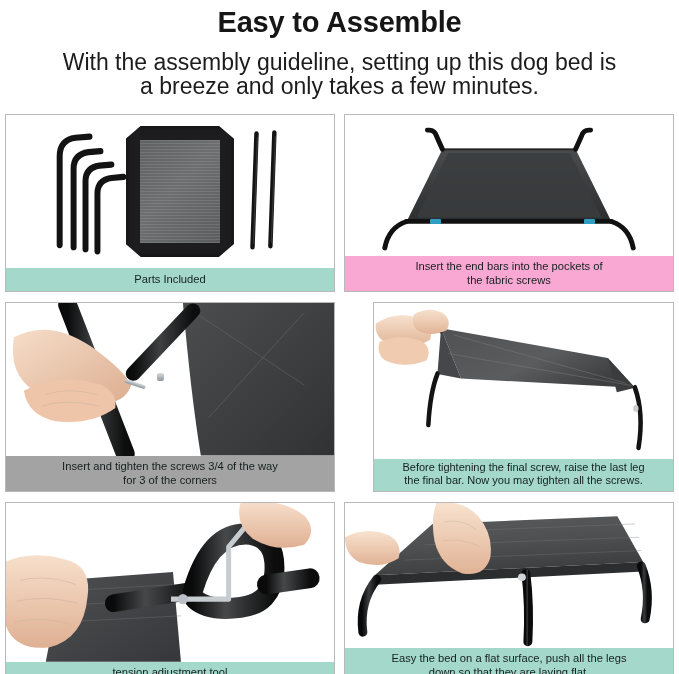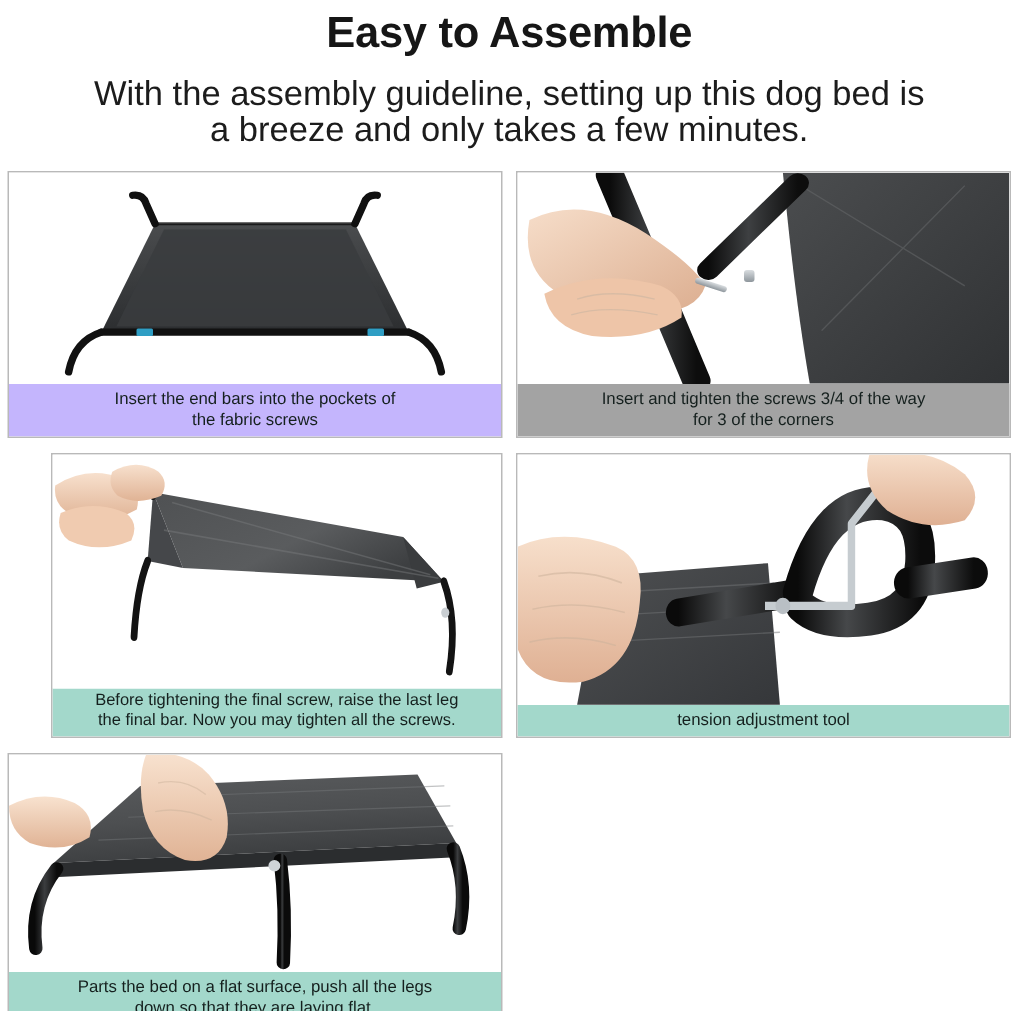--- a/index.html
+++ b/index.html
@@ -94,20 +94,42 @@
   <div class="header">
     <div class="title">Easy to Assemble</div>
     <div class="subtitle">
       <span class="ln">With the assembly guideline, setting up this dog bed is</span>
       <span class="ln">a breeze and only takes a few minutes.</span>
     </div>
   </div>
 
   <div class="grid">
 
+    <div class="panel" style="border-color: rgb(185, 185, 185);">
+      <div class="stage">
+        <svg class="parts-svg" viewBox="0 0 330 148" preserveAspectRatio="none">
+          <g fill="none" stroke="#131313" stroke-linecap="round">
+            <path d="M54 126 L54 40 Q54 24 70 22 L84 21" stroke-width="6"></path>
+            <path d="M68 128 L68 52 Q68 38 83 36 L95 35" stroke-width="6"></path>
+            <path d="M80 130 L80 64 Q80 51 94 49 L106 48" stroke-width="6"></path>
+            <path d="M92 132 L92 76 Q92 63 106 61 L118 60" stroke-width="6"></path>
+          </g>
+          <g stroke="#131313" stroke-width="4.5" stroke-linecap="round">
+            <line x1="252" y1="18" x2="248" y2="128"></line>
+            <line x1="270" y1="17" x2="266" y2="127"></line>
+          </g>
+          <g stroke="#3c3e40" stroke-width="1.4" stroke-linecap="round" opacity=".75">
+            <line x1="253" y1="22" x2="249" y2="124"></line>
+            <line x1="271" y1="21" x2="267" y2="123"></line>
+          </g>
+        </svg>
+        <div class="cover" style="left:36.5%;top:7%;width:33%;height:86%;"></div>
+      </div>
+      <div class="caption" style="background: rgb(163, 216, 203); color: rgb(21, 32, 30);">Parts Included</div>
+    </div>
 
     <div class="panel" style="border-color: rgb(185, 185, 185);">
       <div class="stage">
         <svg class="parts-svg" viewBox="0 0 330 148" preserveAspectRatio="none">
           <defs>
             <linearGradient id="meshA" x1="0" y1="0" x2="0" y2="1">
               <stop offset="0" stop-color="#4a4c4e"></stop>
               <stop offset="1" stop-color="#2c2e30"></stop>
             </linearGradient>
           </defs>
@@ -120,21 +142,21 @@
             <path d="M268 112 Q286 118 290 140"></path>
             <path d="M62 112 L268 112"></path>
           </g>
           <g stroke="#101010" stroke-width="2" opacity=".8">
             <line x1="98" y1="36" x2="232" y2="36"></line>
           </g>
         </svg>
         <div class="blue-tab" style="left: 26%; top: 74%; width: 11px; height: 5px; background: rgb(47, 158, 196);"></div>
         <div class="blue-tab" style="left: 73%; top: 74%; width: 11px; height: 5px; background: rgb(47, 158, 196);"></div>
       </div>
-      <div class="caption two" style="background: #c4b5fd; color: rgb(21, 32, 30);">
+      <div class="caption two" style="background: #f9a8d4; color: rgb(21, 32, 30);">
         <span style="display: block;">Insert the end bars into the pockets of</span>
         <span style="display: block;">the fabric screws</span>
       </div>
     </div>
 
     <div class="panel" style="border-color: rgb(185, 185, 185);">
       <div class="stage">
         <svg class="parts-svg" viewBox="0 0 330 160" preserveAspectRatio="none">
           <defs>
             <linearGradient id="fab3" x1="0" y1="0" x2="1" y2="1">
@@ -297,19 +319,19 @@
           <circle cx="178" cy="78" r="4" fill="#cfd4d8"></circle>
           <path d="M92 0 Q118 -4 134 14 Q150 34 146 58 Q140 78 118 74 Q96 66 90 40 Q86 16 92 0 Z" fill="url(#skin6)"></path>
           <path d="M0 36 Q22 24 44 34 Q58 42 54 58 Q36 70 14 62 Q0 54 0 36 Z" fill="url(#skin6)"></path>
           <g stroke="#cdb49d" stroke-width="1" opacity=".5" fill="none">
             <path d="M100 20 Q118 16 132 28"></path>
               <path d="M98 40 Q116 36 136 46"></path>
           </g>
         </svg>
       </div>
       <div class="caption two" style="background: rgb(163, 216, 203); color: rgb(21, 32, 30);">
-        <span style="display: block;">Parts the bed on a flat surface, push all the legs</span>
+        <span style="display: block;">Easy the bed on a flat surface, push all the legs</span>
         <span style="display: block;">down so that they are laying flat.</span>
       </div>
     </div>
 
   </div>
 </div>
 
 </body></html>

